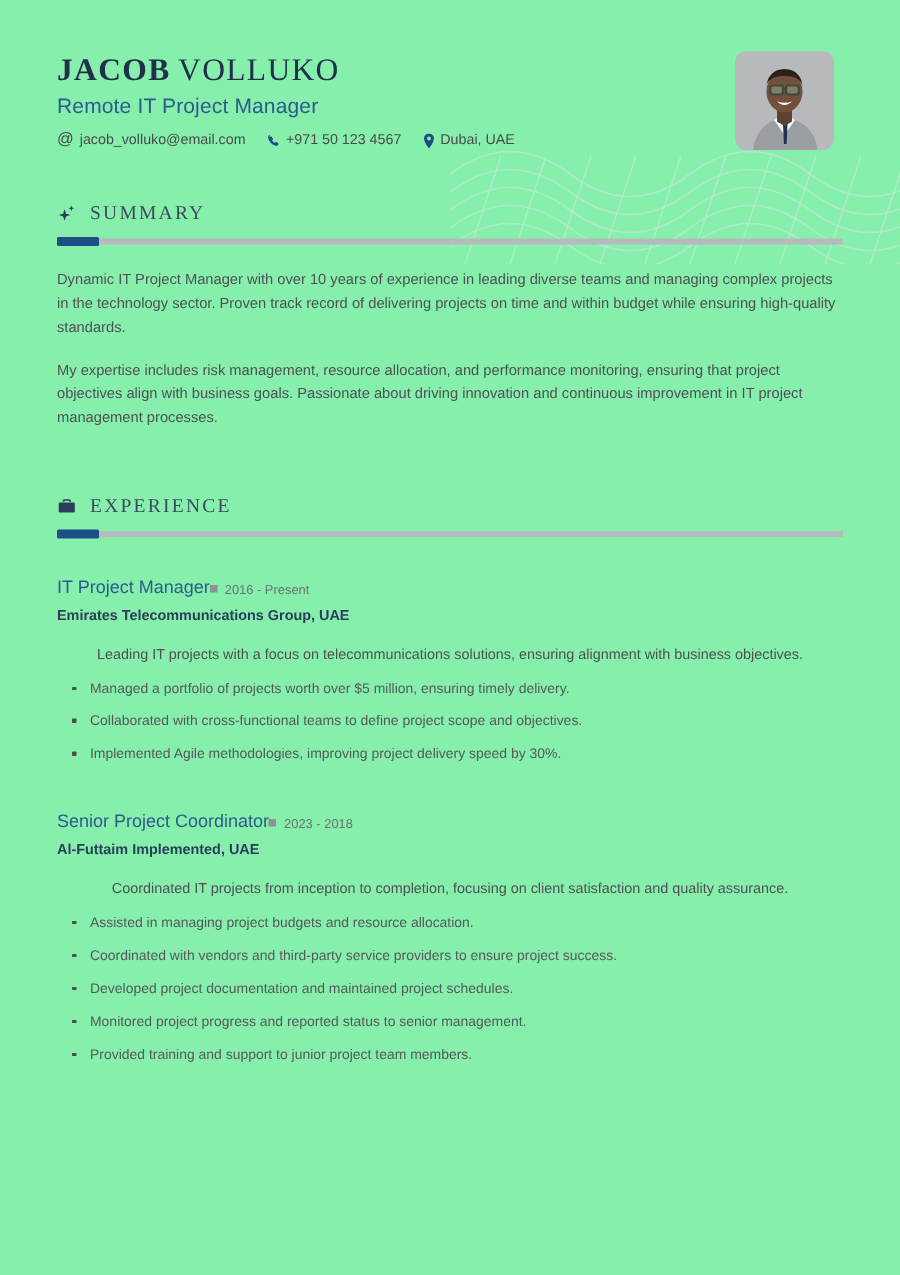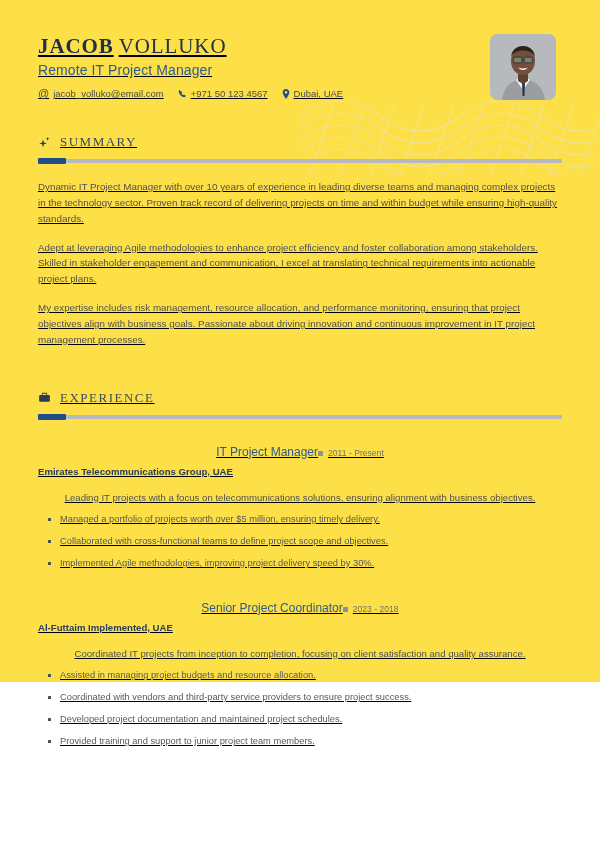--- a/index.html
+++ b/index.html
@@ -11,25 +11,24 @@
     width: 600px;
     height: 850px;
     position: relative;
     font-family: "Liberation Sans", sans-serif;
     overflow: hidden;
   }
 
   .page {
     position: relative;
     width: 600px;
-    height: 682px;
-    background: #fde047;
+    height: 850px;
+    background: #86efac;
     box-sizing: border-box;
     padding: 0 38px;
-    text-decoration: underline;
   }
 
   
   .watermark {
     position: absolute;
     top: 46px;
     right: 0;
     width: 300px;
     height: 130px;
     pointer-events: none;
@@ -159,21 +158,21 @@
     color: #4e5054;
     margin: 0 0 13px 0;
     text-align: left;
   }
   .summary-para:last-child { margin-bottom: 0; }
 
   
   .job { margin-top: 26px; }
   .job-row {
     display: flex;
-    justify-content: center;
+    justify-content: flex-start;
     align-items: baseline;
   }
   .job-title {
     font-size: 12px;
     color: #2d5b8e;
   }
   .job-date {
     display: flex;
     align-items: center;
     gap: 5px;
@@ -312,21 +311,20 @@
           <path d="M6.2 4.4L7.4 7.9 10.9 9.1 7.4 10.3 6.2 13.8 5 10.3 1.5 9.1 5 7.9z"></path>
           <path d="M11.8 1.2l.6 1.7 1.7.6-1.7.6-.6 1.7-.6-1.7-1.7-.6 1.7-.6z"></path>
         </svg>
       </span>
       <span class="section-title">SUMMARY</span>
     </div>
     <div class="rule"></div>
 
     <div class="summary-body">
       <p class="summary-para">Dynamic IT Project Manager with over 10 years of experience in leading diverse teams and managing complex projects in the technology sector. Proven track record of delivering projects on time and within budget while ensuring high-quality standards.</p>
-      <p class="summary-para">Adept at leveraging Agile methodologies to enhance project efficiency and foster collaboration among stakeholders. Skilled in stakeholder engagement and communication, I excel at translating technical requirements into actionable project plans.</p>
       <p class="summary-para">My expertise includes risk management, resource allocation, and performance monitoring, ensuring that project objectives align with business goals. Passionate about driving innovation and continuous improvement in IT project management processes.</p>
     </div>
   </div>
 
   <div class="section" id="experience-section">
     <div class="section-head">
       <span class="section-icon">
         <svg width="13" height="13" viewBox="0 0 16 16" fill="currentColor" aria-hidden="true">
           <path d="M6 2.2h4c.8 0 1.4.6 1.4 1.4v.8h-1.5v-.6c0-.2-.2-.4-.4-.4H6.5c-.2 0-.4.2-.4.4v.6H4.6v-.8c0-.8.6-1.4 1.4-1.4z"></path>
           <rect x="1.4" y="5" width="13.2" height="8.2" rx="1.1"></rect>
@@ -334,21 +332,21 @@
       </span>
       <span class="section-title">EXPERIENCE</span>
     </div>
     <div class="rule"></div>
 
     <div class="job">
       <div class="job-row">
         <span class="job-title">IT Project Manager</span>
         <span class="job-date">
           <span class="cal-icon"></span>
-          <span>2011 - Present</span>
+          <span>2016 - Present</span>
         </span>
       </div>
       <div class="job-company">Emirates Telecommunications Group, UAE</div>
       <div class="job-desc">Leading IT projects with a focus on telecommunications solutions, ensuring alignment with business objectives.</div>
       <ul class="bullets">
         <li>Managed a portfolio of projects worth over $5 million, ensuring timely delivery.</li>
         <li>Collaborated with cross-functional teams to define project scope and objectives.</li>
         <li>Implemented Agile methodologies, improving project delivery speed by 30%.</li>
       </ul>
     </div>
@@ -360,18 +358,19 @@
           <span class="cal-icon"></span>
           <span>2023 - 2018</span>
         </span>
       </div>
       <div class="job-company">Al-Futtaim Implemented, UAE</div>
       <div class="job-desc">Coordinated IT projects from inception to completion, focusing on client satisfaction and quality assurance.</div>
       <ul class="bullets">
         <li>Assisted in managing project budgets and resource allocation.</li>
         <li>Coordinated with vendors and third-party service providers to ensure project success.</li>
         <li>Developed project documentation and maintained project schedules.</li>
+        <li>Monitored project progress and reported status to senior management.</li>
         <li>Provided training and support to junior project team members.</li>
       </ul>
     </div>
   </div>
 
 </div>
 
 </body></html>

